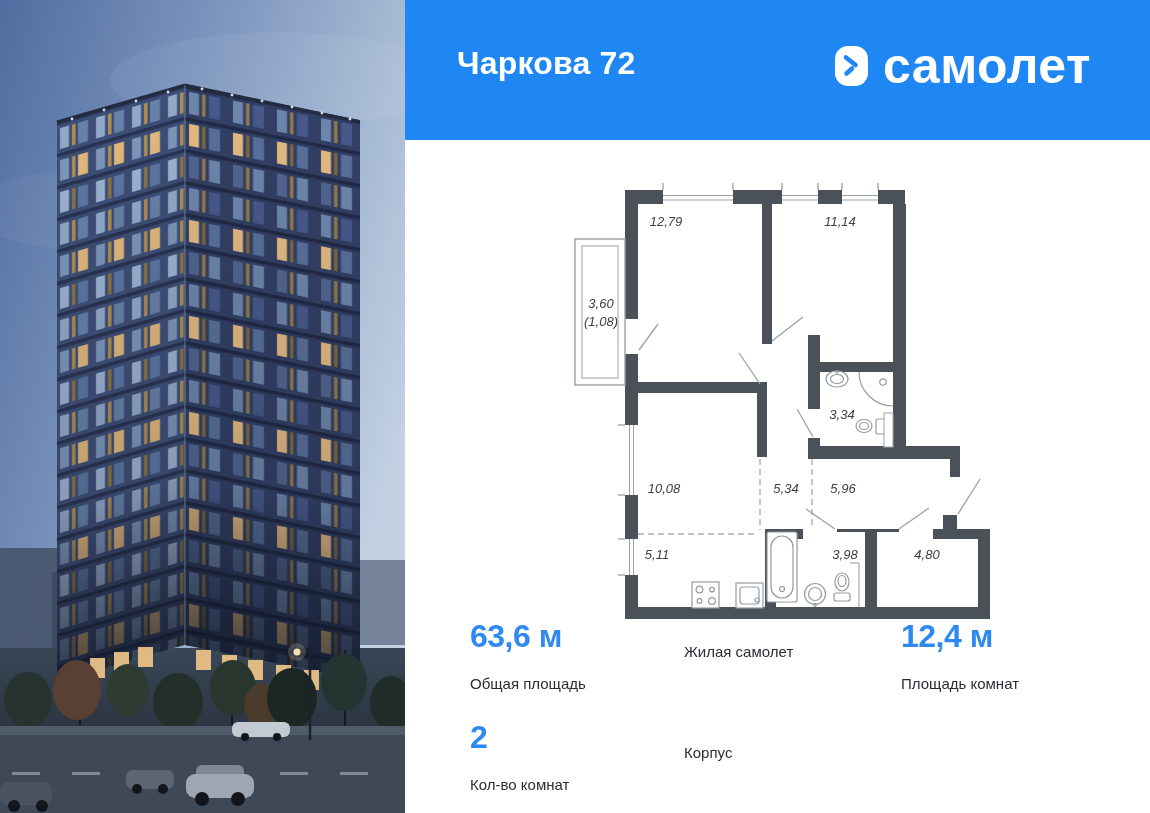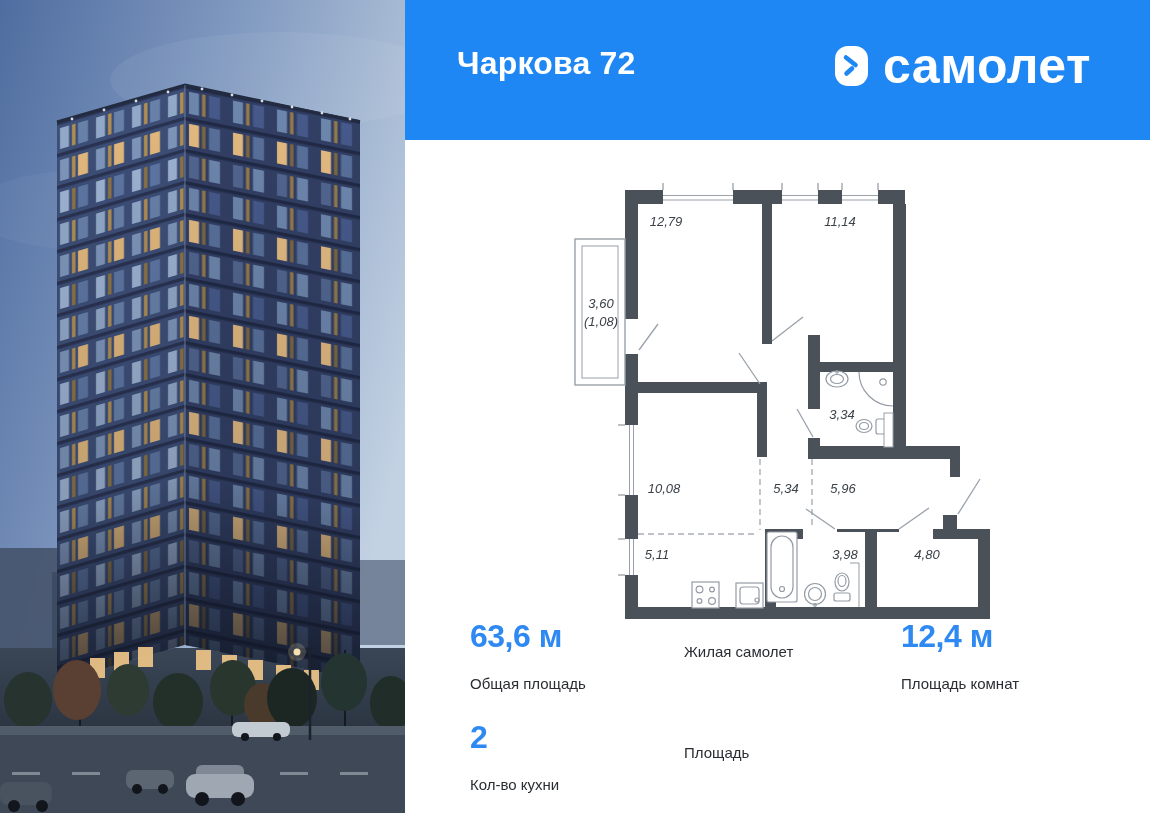--- a/index.html
+++ b/index.html
@@ -344,19 +344,19 @@
     </div>
     <div class="stat">
       <div class="stat-label">Жилая самолет</div>
     </div>
     <div class="stat">
       <div class="stat-value">12,4 м</div>
       <div class="stat-label">Площадь комнат</div>
     </div>
     <div class="stat">
       <div class="stat-value">2</div>
-      <div class="stat-label">Кол-во кухни</div>
-    </div>
-    <div class="stat">
-      <div class="stat-label">Площадь</div>
+      <div class="stat-label">Кол-во комнат</div>
+    </div>
+    <div class="stat">
+      <div class="stat-label">Корпус</div>
     </div>
   </div>
 </div>
 
 </body></html>

